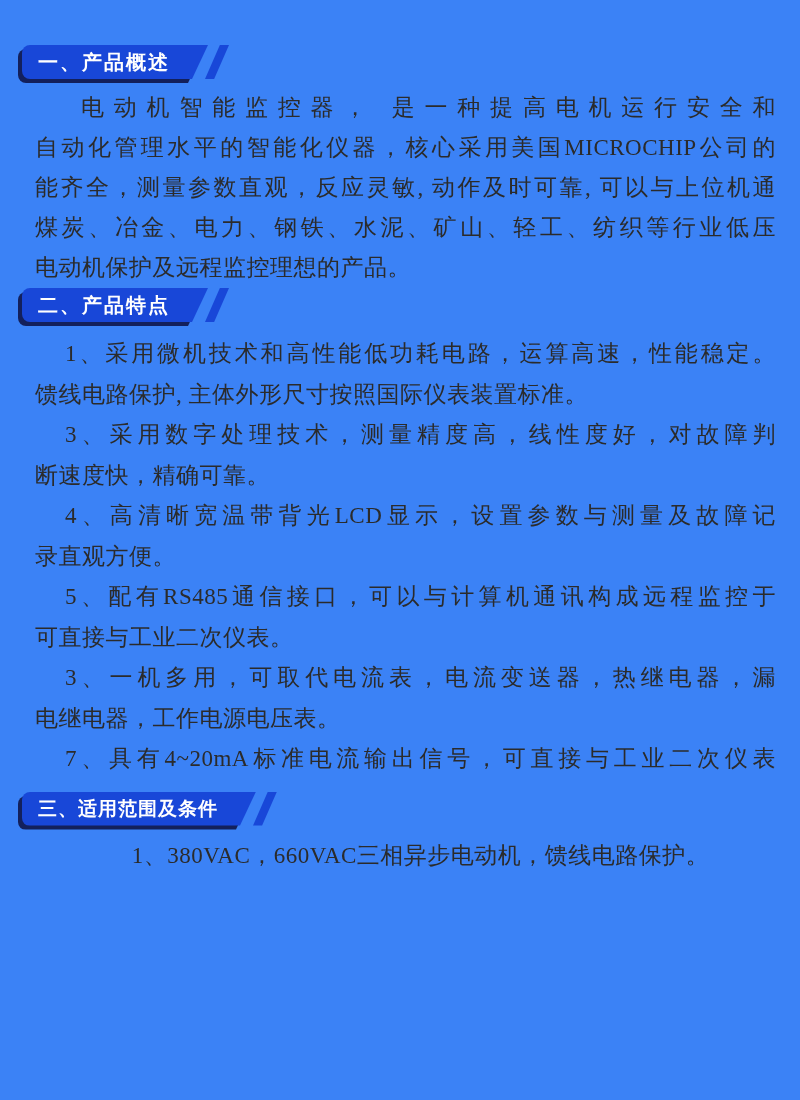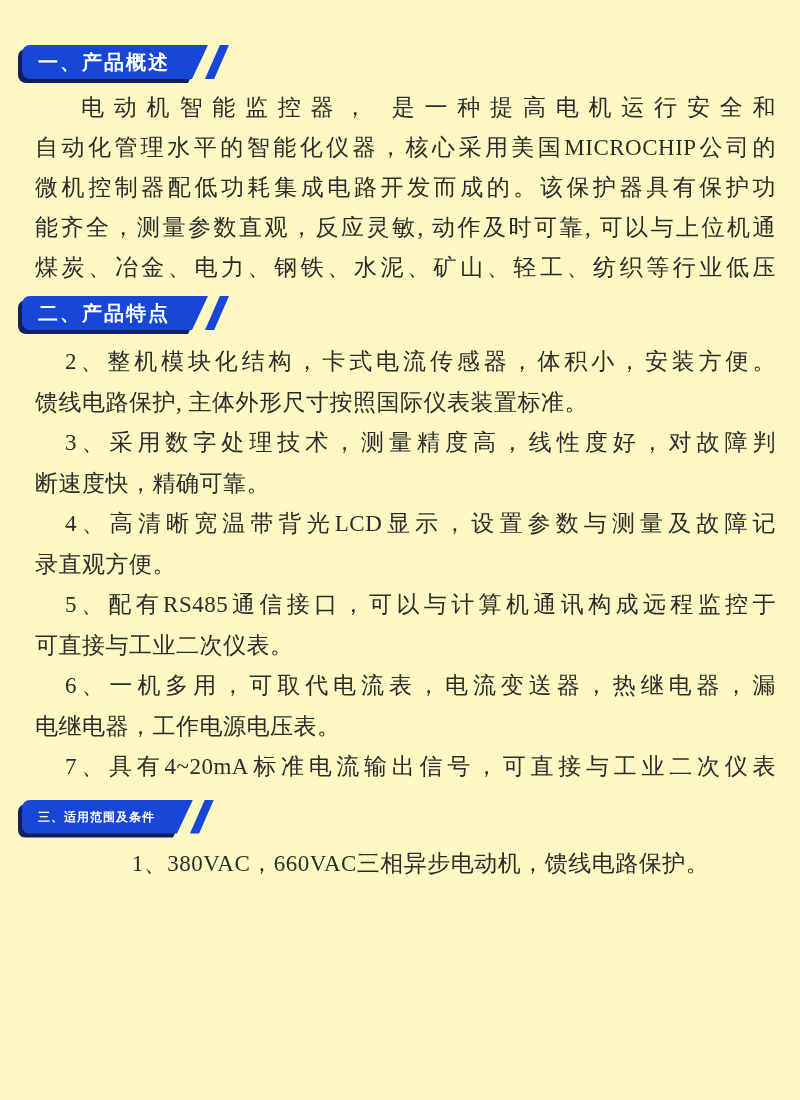--- a/index.html
+++ b/index.html
@@ -10,21 +10,21 @@
   body {
     width: 800px;
     height: 1100px;
     overflow: hidden;
     font-family: "Liberation Serif", "DejaVu Serif", serif;
   }
   .page {
     position: relative;
     width: 800px;
     height: 1100px;
-    background: #fef9c3;
+    background: #3b82f6;
     box-sizing: border-box;
     padding-top: 45px;
   }
 
   
   .banner {
     position: relative;
     display: inline-block;
     margin-left: 22px;
     height: 34px;
@@ -47,21 +47,21 @@
     background: #1847d8;
     color: #ffffff;
     font-family: "Liberation Sans", "DejaVu Sans", sans-serif;
     font-weight: bold;
     font-size: 20px;
     letter-spacing: 2px;
     padding: 0 38px 0 16px;
     border-radius: 8px 0 0 8px;
     clip-path: polygon(0 0, 100% 0, calc(100% - 16px) 100%, 0 100%);
   }
-  .banner-small .ribbon-main { font-size: 12px; letter-spacing: 1px; }
+  .banner-small .ribbon-main { font-size: 19px; letter-spacing: 1px; }
   .ribbon-sliver {
     position: absolute;
     top: 0;
     right: -21px;
     width: 24px;
     height: 34px;
     background: #1847d8;
     clip-path: polygon(62% 0, 100% 0, 38% 100%, 0 100%);
     filter: drop-shadow(-2px 3px 0 #13205c);
   }
@@ -83,60 +83,60 @@
     text-align-last: justify;
   }
   .indent-lg { text-indent: 46px; }
   .indent    { text-indent: 30px; text-align: center; }
 
   .overview-block { margin-top: 9px;  }
   .features-block { margin-top: 12px; }
   .features-block .line { line-height: 40.5px; }
   .scope-block    { margin-top: 10px; }
 
-  .banner-2 { margin-top: 8px; text-align: right;  }
+  .banner-2 { margin-top: 0; text-align: right;  }
   .banner-3 { margin-top: 12px; }
 </style>
 </head>
 <body>
 
 <div class="page">
 
   
   <div class="banner banner-1">
     <span class="ribbon-main">一、产品概述</span>
     <span class="ribbon-sliver"></span>
   </div>
 
   
   <div class="textblock overview-block">
     <div class="line fill indent-lg">电动机智能监控器， 是一种提高电机运行安全和</div>
     <div class="line fill">自动化管理水平的智能化仪器，核心采用美国MICROCHIP公司的</div>
-    <div class="line fill">微机控制器配低功耗集成电路开发而成的。该保护器具有保护功</div>
     <div class="line fill">能齐全，测量参数直观，反应灵敏, 动作及时可靠, 可以与上位机通</div>
     <div class="line fill">煤炭、冶金、电力、钢铁、水泥、矿山、轻工、纺织等行业低压</div>
+    <div class="line">电动机保护及远程监控理想的产品。</div>
   </div>
 
   
   <div class="banner banner-2">
     <span class="ribbon-main">二、产品特点</span>
     <span class="ribbon-sliver"></span>
   </div>
 
   
   <div class="textblock features-block">
-    <div class="line fill indent">2、整机模块化结构，卡式电流传感器，体积小，安装方便。</div>
+    <div class="line fill indent">1、采用微机技术和高性能低功耗电路，运算高速，性能稳定。</div>
     <div class="line">馈线电路保护, 主体外形尺寸按照国际仪表装置标准。</div>
     <div class="line fill indent">3、采用数字处理技术，测量精度高，线性度好，对故障判</div>
     <div class="line">断速度快，精确可靠。</div>
     <div class="line fill indent">4、高清晰宽温带背光LCD显示，设置参数与测量及故障记</div>
     <div class="line">录直观方便。</div>
     <div class="line fill indent">5、配有RS485通信接口，可以与计算机通讯构成远程监控于</div>
     <div class="line">可直接与工业二次仪表。</div>
-    <div class="line fill indent">6、一机多用，可取代电流表，电流变送器，热继电器，漏</div>
+    <div class="line fill indent">3、一机多用，可取代电流表，电流变送器，热继电器，漏</div>
     <div class="line">电继电器，工作电源电压表。</div>
     <div class="line fill indent">7、具有4~20mA标准电流输出信号，可直接与工业二次仪表</div>
   </div>
 
   
   <div class="banner banner-3 banner-small">
     <span class="ribbon-main">三、适用范围及条件</span>
     <span class="ribbon-sliver"></span>
   </div>
 

